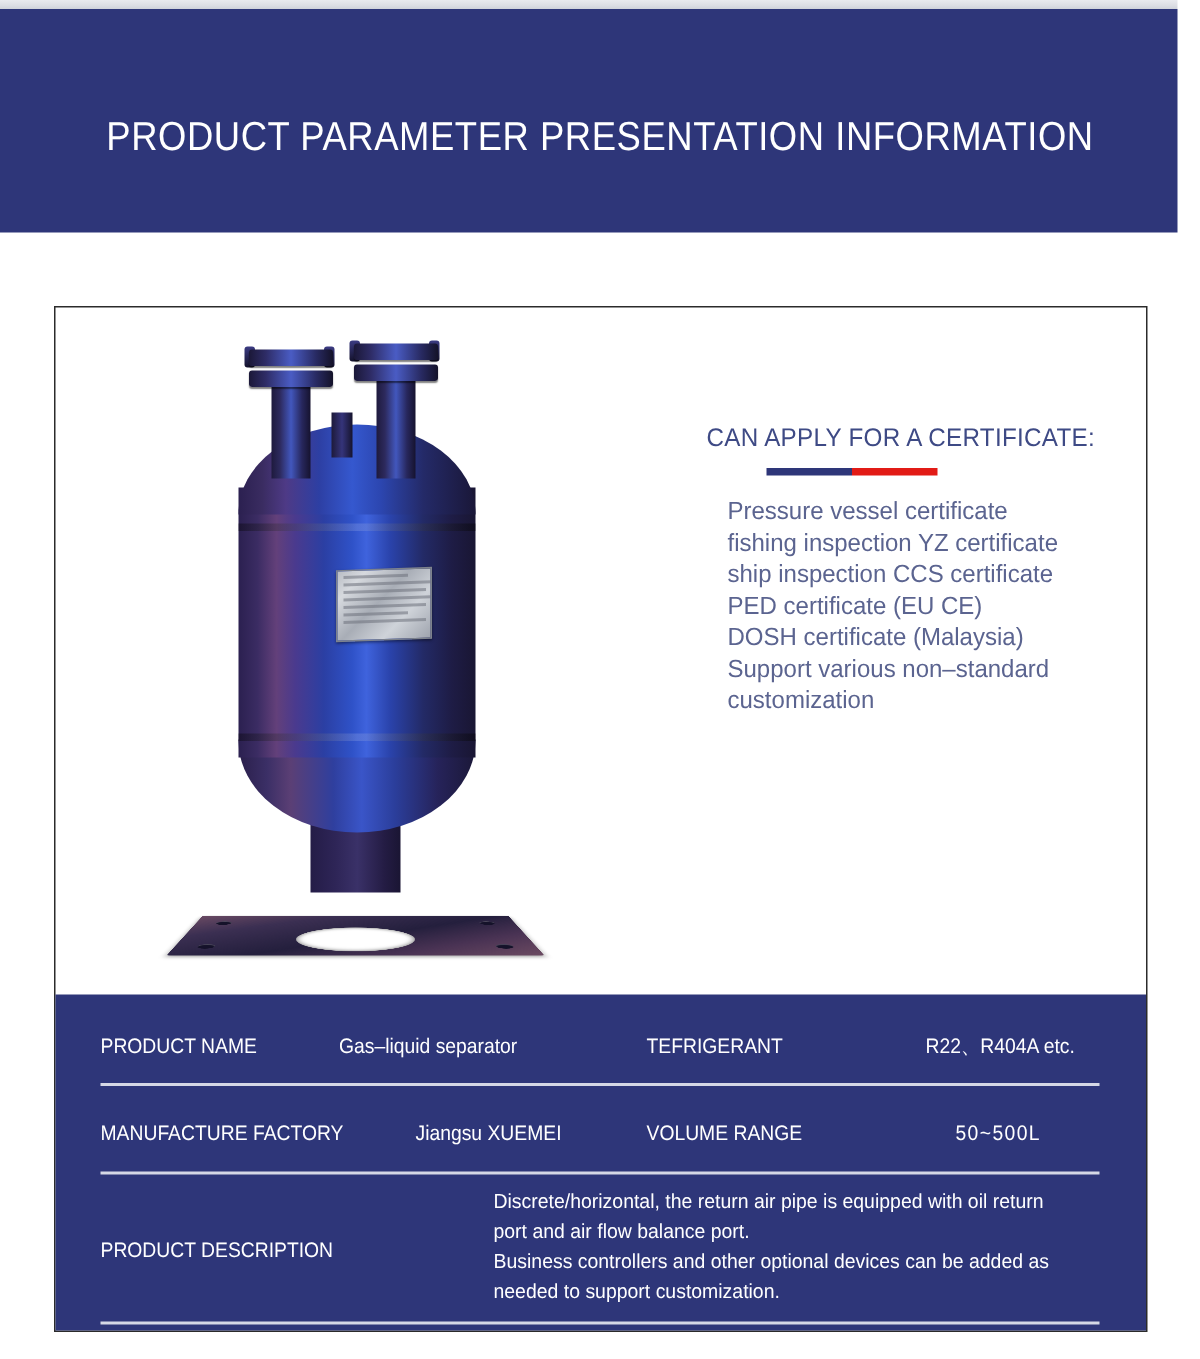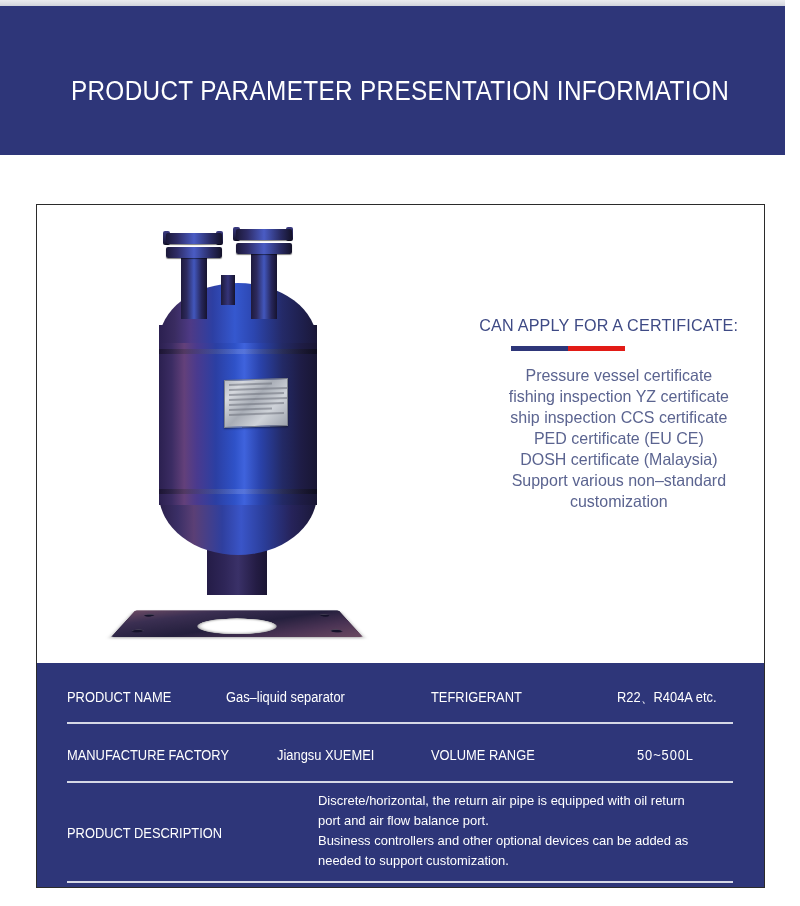--- a/index.html
+++ b/index.html
@@ -100,21 +100,21 @@
     background:linear-gradient(90deg,#1b1838 0%,#2e2c66 20%,#4a5cc4 50%,#282a62 80%,#141229 100%);
     border-radius:2px;box-shadow:0 1px 1px rgba(0,0,0,.5);}
   .fl-a1{left:67px;top:16px;} .fl-a2{left:67px;top:30px;}
   .fl-b1{left:137px;top:12px;} .fl-b2{left:137px;top:26px;}
   .bolt{position:absolute;width:7px;height:14px;border-radius:2px;
     background:linear-gradient(180deg,#3b3b82,#14122c);}
   .bl-a1{left:64px;top:14px;} .bl-a2{left:117px;top:14px;}
   .bl-b1{left:134px;top:10px;} .bl-b2{left:187px;top:10px;}
 
   
-  .cert{position:absolute;left:434px;top:110px;width:290px;text-align:center;}
+  .cert{position:absolute;left:434px;top:76px;width:290px;}
   .cert-title{color:#3e4a85;font-size:17px;letter-spacing:.2px;white-space:nowrap;
     transform:scaleX(.95);transform-origin:0 50%;line-height:22px;}
   .divider{margin:9px 0 0 40px;width:114px;height:5px;display:flex;}
   .div-blue{width:50%;height:100%;background:#2e3679;}
   .div-red{width:50%;height:100%;background:#e21b16;}
   .cert-list{margin:14px 0 0 14px;padding:0;list-style:none;}
   .cert-list li{color:#5b6490;font-size:16.5px;line-height:21px;
     transform:scaleX(.97);transform-origin:0 50%;white-space:nowrap;}
 
   
@@ -129,21 +129,21 @@
     transform:scaleX(.92);transform-origin:0 50%;}
 
   .r1{top:26px;} .r2{top:84px;}
   .c-lab1{left:30px;} .c-val1{left:189px;}
   .c-lab2{left:394px;} .c-val2{left:580px;}
   .c-val1b{left:240px;}
   .c-val2b{left:600px;letter-spacing:1px;font-size:15px;}
 
   .desc-label{position:absolute;left:30px;top:162px;font-size:14px;color:#fff;
     white-space:nowrap;transform:scaleX(.92);transform-origin:0 50%;}
-  .desc-text{position:absolute;left:281px;top:128px;width:420px;color:#fff;font-size:13.5px;
+  .desc-text{position:absolute;left:292px;top:128px;width:420px;color:#fff;font-size:13.5px;
     line-height:20px;}
   .desc-text div{transform:scaleX(.96);transform-origin:0 50%;}
 </style>
 </head>
 <body>
 
 <div class="page">
 
   <div class="top-strip"></div>
 

